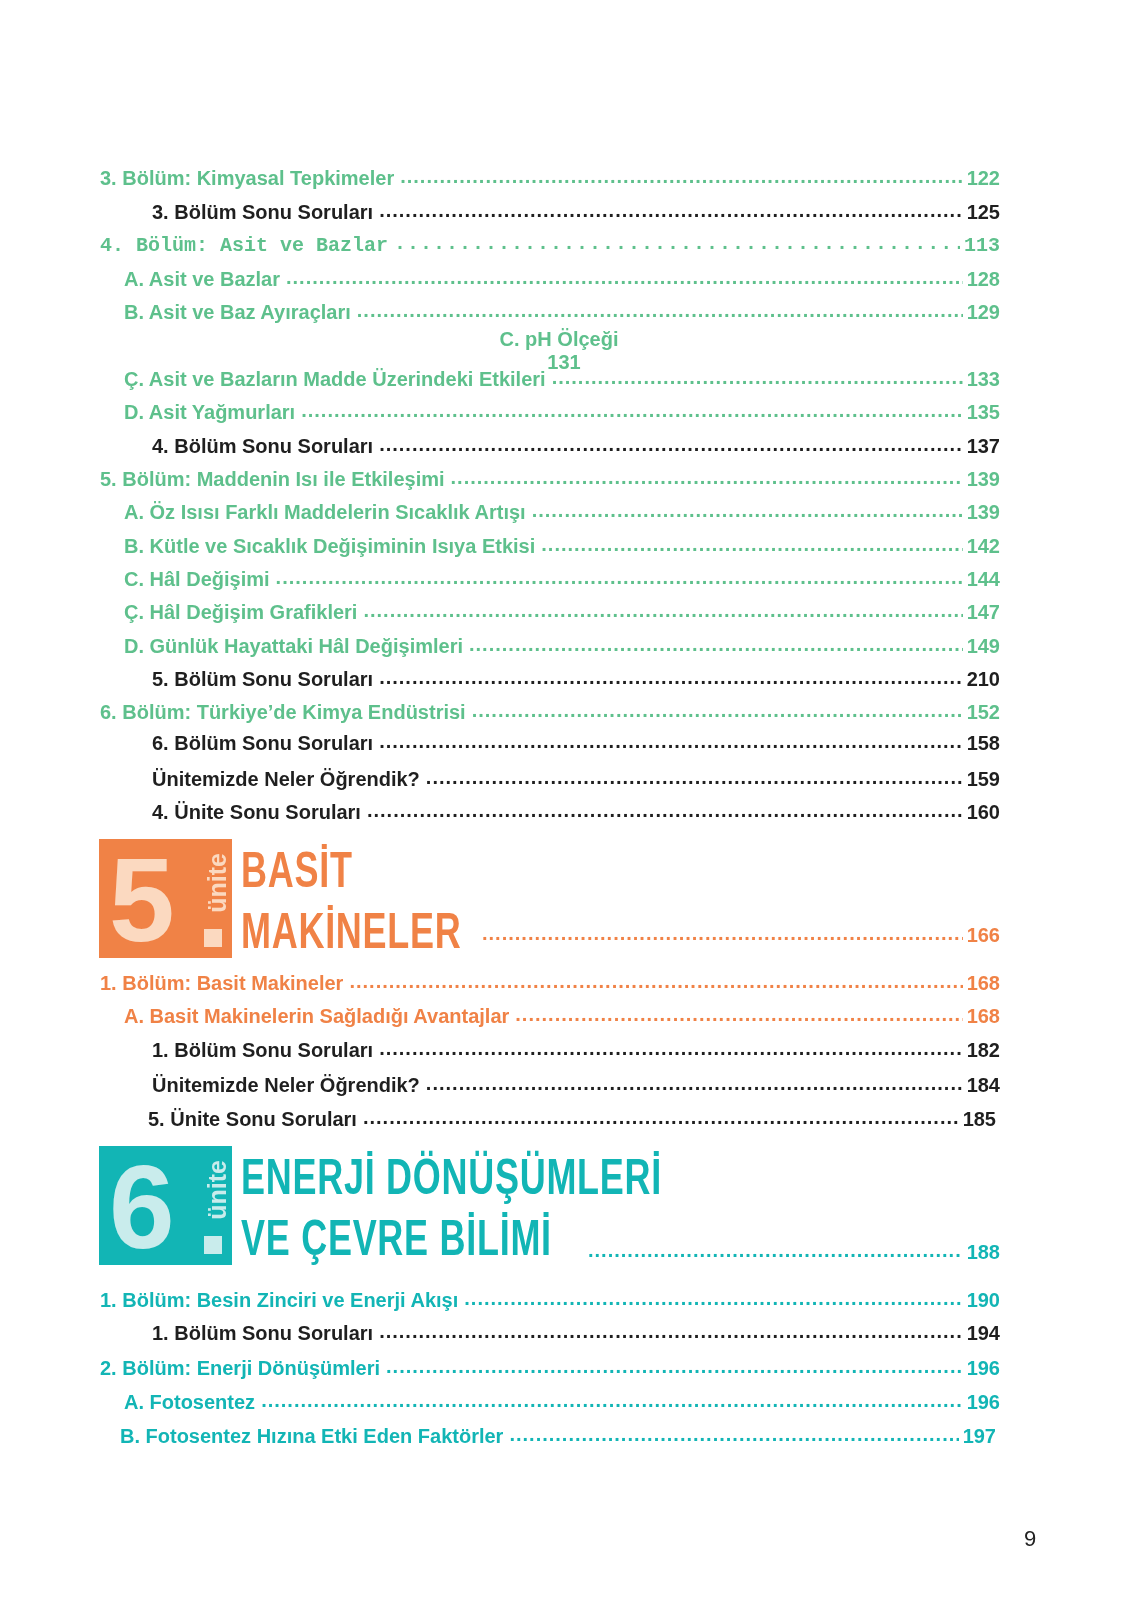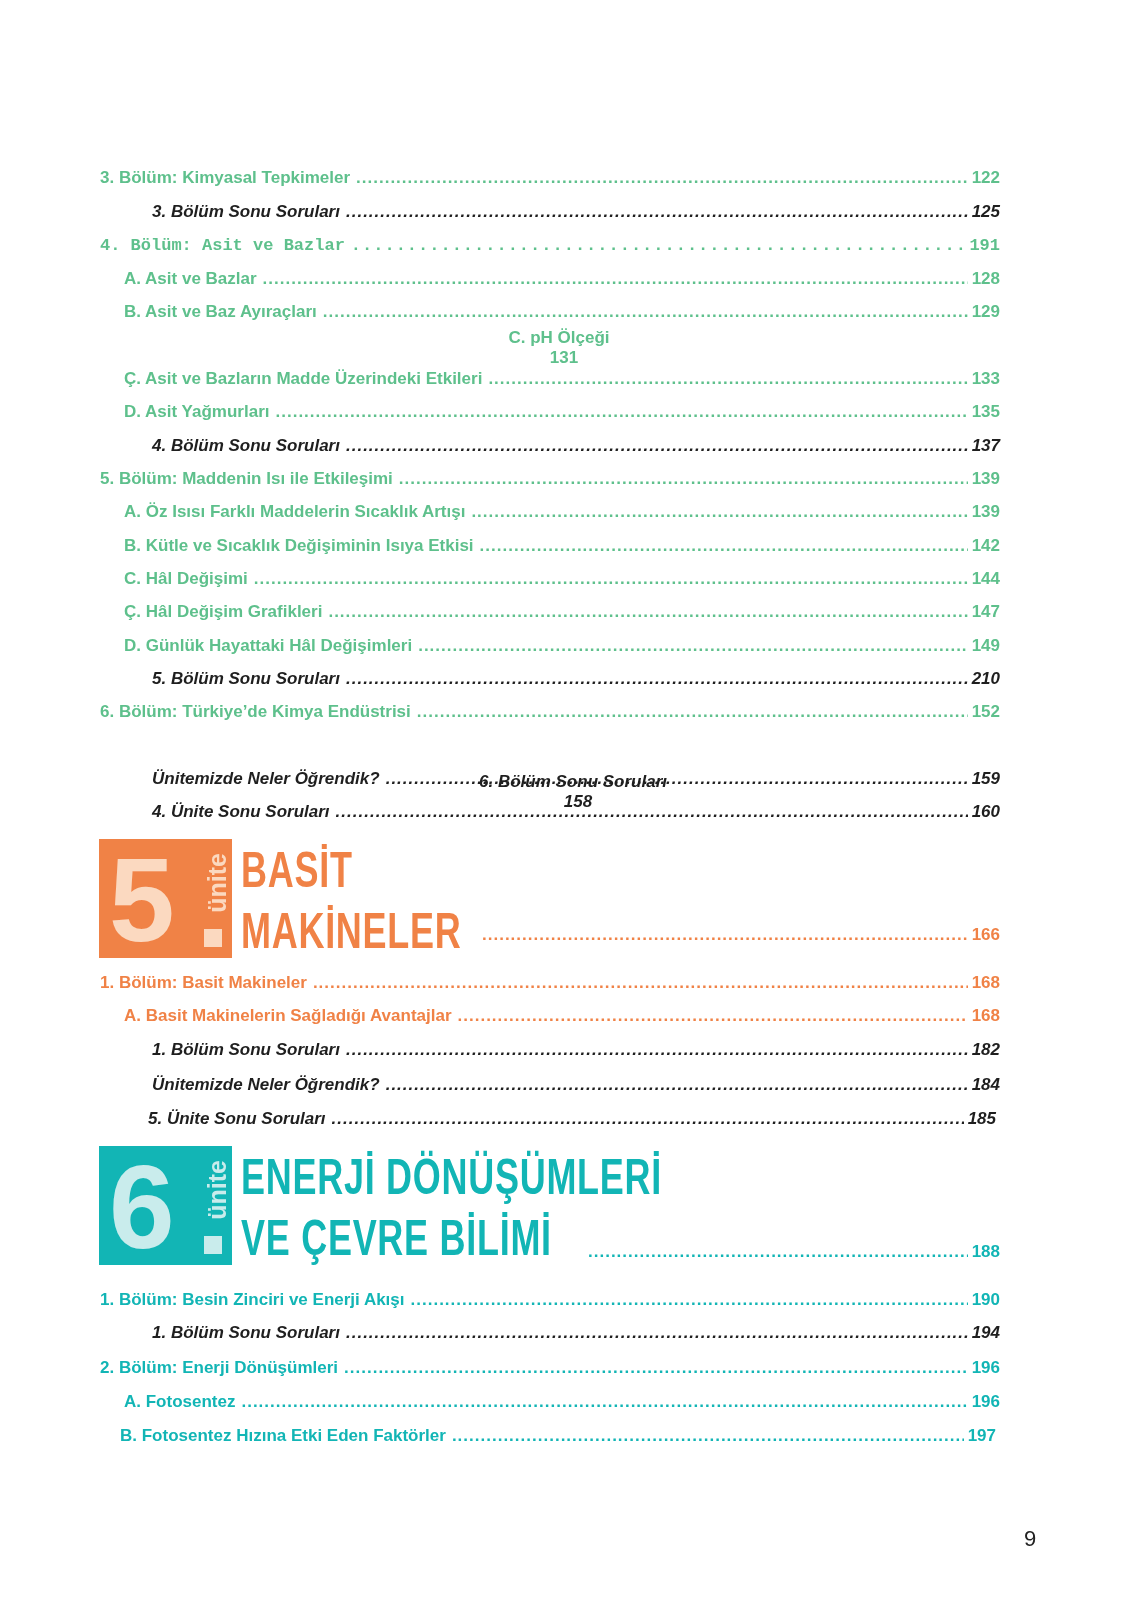--- a/index.html
+++ b/index.html
@@ -1,23 +1,23 @@
 <!DOCTYPE html>
 <html><head>
 <meta charset="utf-8">
 <style>
   html,body{margin:0;padding:0;background:#fff;}
   body{width:1134px;height:1616px;position:relative;overflow:hidden;font-family:"Liberation Sans",sans-serif;}
-  .row{position:absolute;left:0;width:1000px;height:30px;display:flex;align-items:center;font-weight:bold;font-size:17px;white-space:nowrap;}
+  .row{position:absolute;left:0;width:1000px;height:30px;display:flex;align-items:center;font-weight:bold;font-size:20px;white-space:nowrap;}
   .row .lbl{flex:0 0 auto;padding-right:6px;}
   .row .dots{flex:1 1 auto;overflow:hidden;height:30px;position:relative;}
   .row .dots::after{content:"..........................................................................................................................................................................................................................................................";position:absolute;left:0;bottom:5px;letter-spacing:1px;}
   .row .pg{flex:0 0 auto;padding-left:4px;}
   .green{color:#5ec08c;}
-  .black{color:#1f1f1f;font-style:italic;}
+  .black{color:#1f1f1f;}
   .orange{color:#f08246;}
   .teal{color:#12b5b5;}
   .unit-box{position:absolute;left:99px;width:133px;height:119px;}
   .unit-num{position:absolute;left:10px;top:2px;font-size:118px;font-weight:bold;line-height:119px;font-family:"Liberation Sans",sans-serif;letter-spacing:-4px;}
   .unit-word{position:absolute;left:103px;top:0;width:30px;height:119px;}
   .unit-word span{position:absolute;left:50%;top:44px;transform:translate(-50%,-50%) rotate(-90deg);font-size:25px;font-weight:bold;white-space:nowrap;}
   .unit-sq{position:absolute;left:105px;top:90px;width:18px;height:18px;}
   .unit-title{position:absolute;font-family:"Liberation Sans",sans-serif;font-weight:bold;font-size:50px;line-height:56px;transform:scaleX(0.72);transform-origin:left center;white-space:nowrap;letter-spacing:1px;}
   .page-number{position:absolute;left:1024px;top:1526px;font-size:22px;color:#222;}
 </style>
@@ -31,21 +31,21 @@
       <span class="pg">122</span>
     </div>
     <div class="row black" style="top: 197px; left: 152px; width: 848px;">
       <span class="lbl">3. Bölüm Sonu Soruları</span>
       <span class="dots"></span>
       <span class="pg">125</span>
     </div>
     <div class="row green" style="top: 230px; left: 100px; width: 900px; font-family: Liberation Mono, monospace;">
       <span class="lbl">4. Bölüm: Asit ve Bazlar</span>
       <span class="dots"></span>
-      <span class="pg">191</span>
+      <span class="pg">113</span>
     </div>
     <div class="row green" style="top: 264px; left: 124px; width: 876px;">
       <span class="lbl">A. Asit ve Bazlar</span>
       <span class="dots"></span>
       <span class="pg">128</span>
     </div>
     <div class="row green" style="top: 297px; left: 124px; width: 876px;">
       <span class="lbl">B. Asit ve Baz Ayıraçları</span>
       <span class="dots"></span>
       <span class="pg">129</span>
@@ -103,21 +103,21 @@
     <div class="row black" style="top: 664px; left: 152px; width: 848px;">
       <span class="lbl">5. Bölüm Sonu Soruları</span>
       <span class="dots"></span>
       <span class="pg">210</span>
     </div>
     <div class="row green" style="top: 697px; left: 100px; width: 900px;">
       <span class="lbl">6. Bölüm: Türkiye’de Kimya Endüstrisi</span>
       <span class="dots"></span>
       <span class="pg">152</span>
     </div>
-    <div class="row black" style="top: 772px; left: 152px; width: 848px; flex-direction: column;">
+    <div class="row black" style="top: 728px; left: 152px; width: 848px;">
       <span class="lbl">6. Bölüm Sonu Soruları</span>
       <span class="dots"></span>
       <span class="pg">158</span>
     </div>
     <div class="row black" style="top: 764px; left: 152px; width: 848px;">
       <span class="lbl">Ünitemizde Neler Öğrendik?</span>
       <span class="dots"></span>
       <span class="pg">159</span>
     </div>
     <div class="row black" style="top: 797px; left: 152px; width: 848px;">

